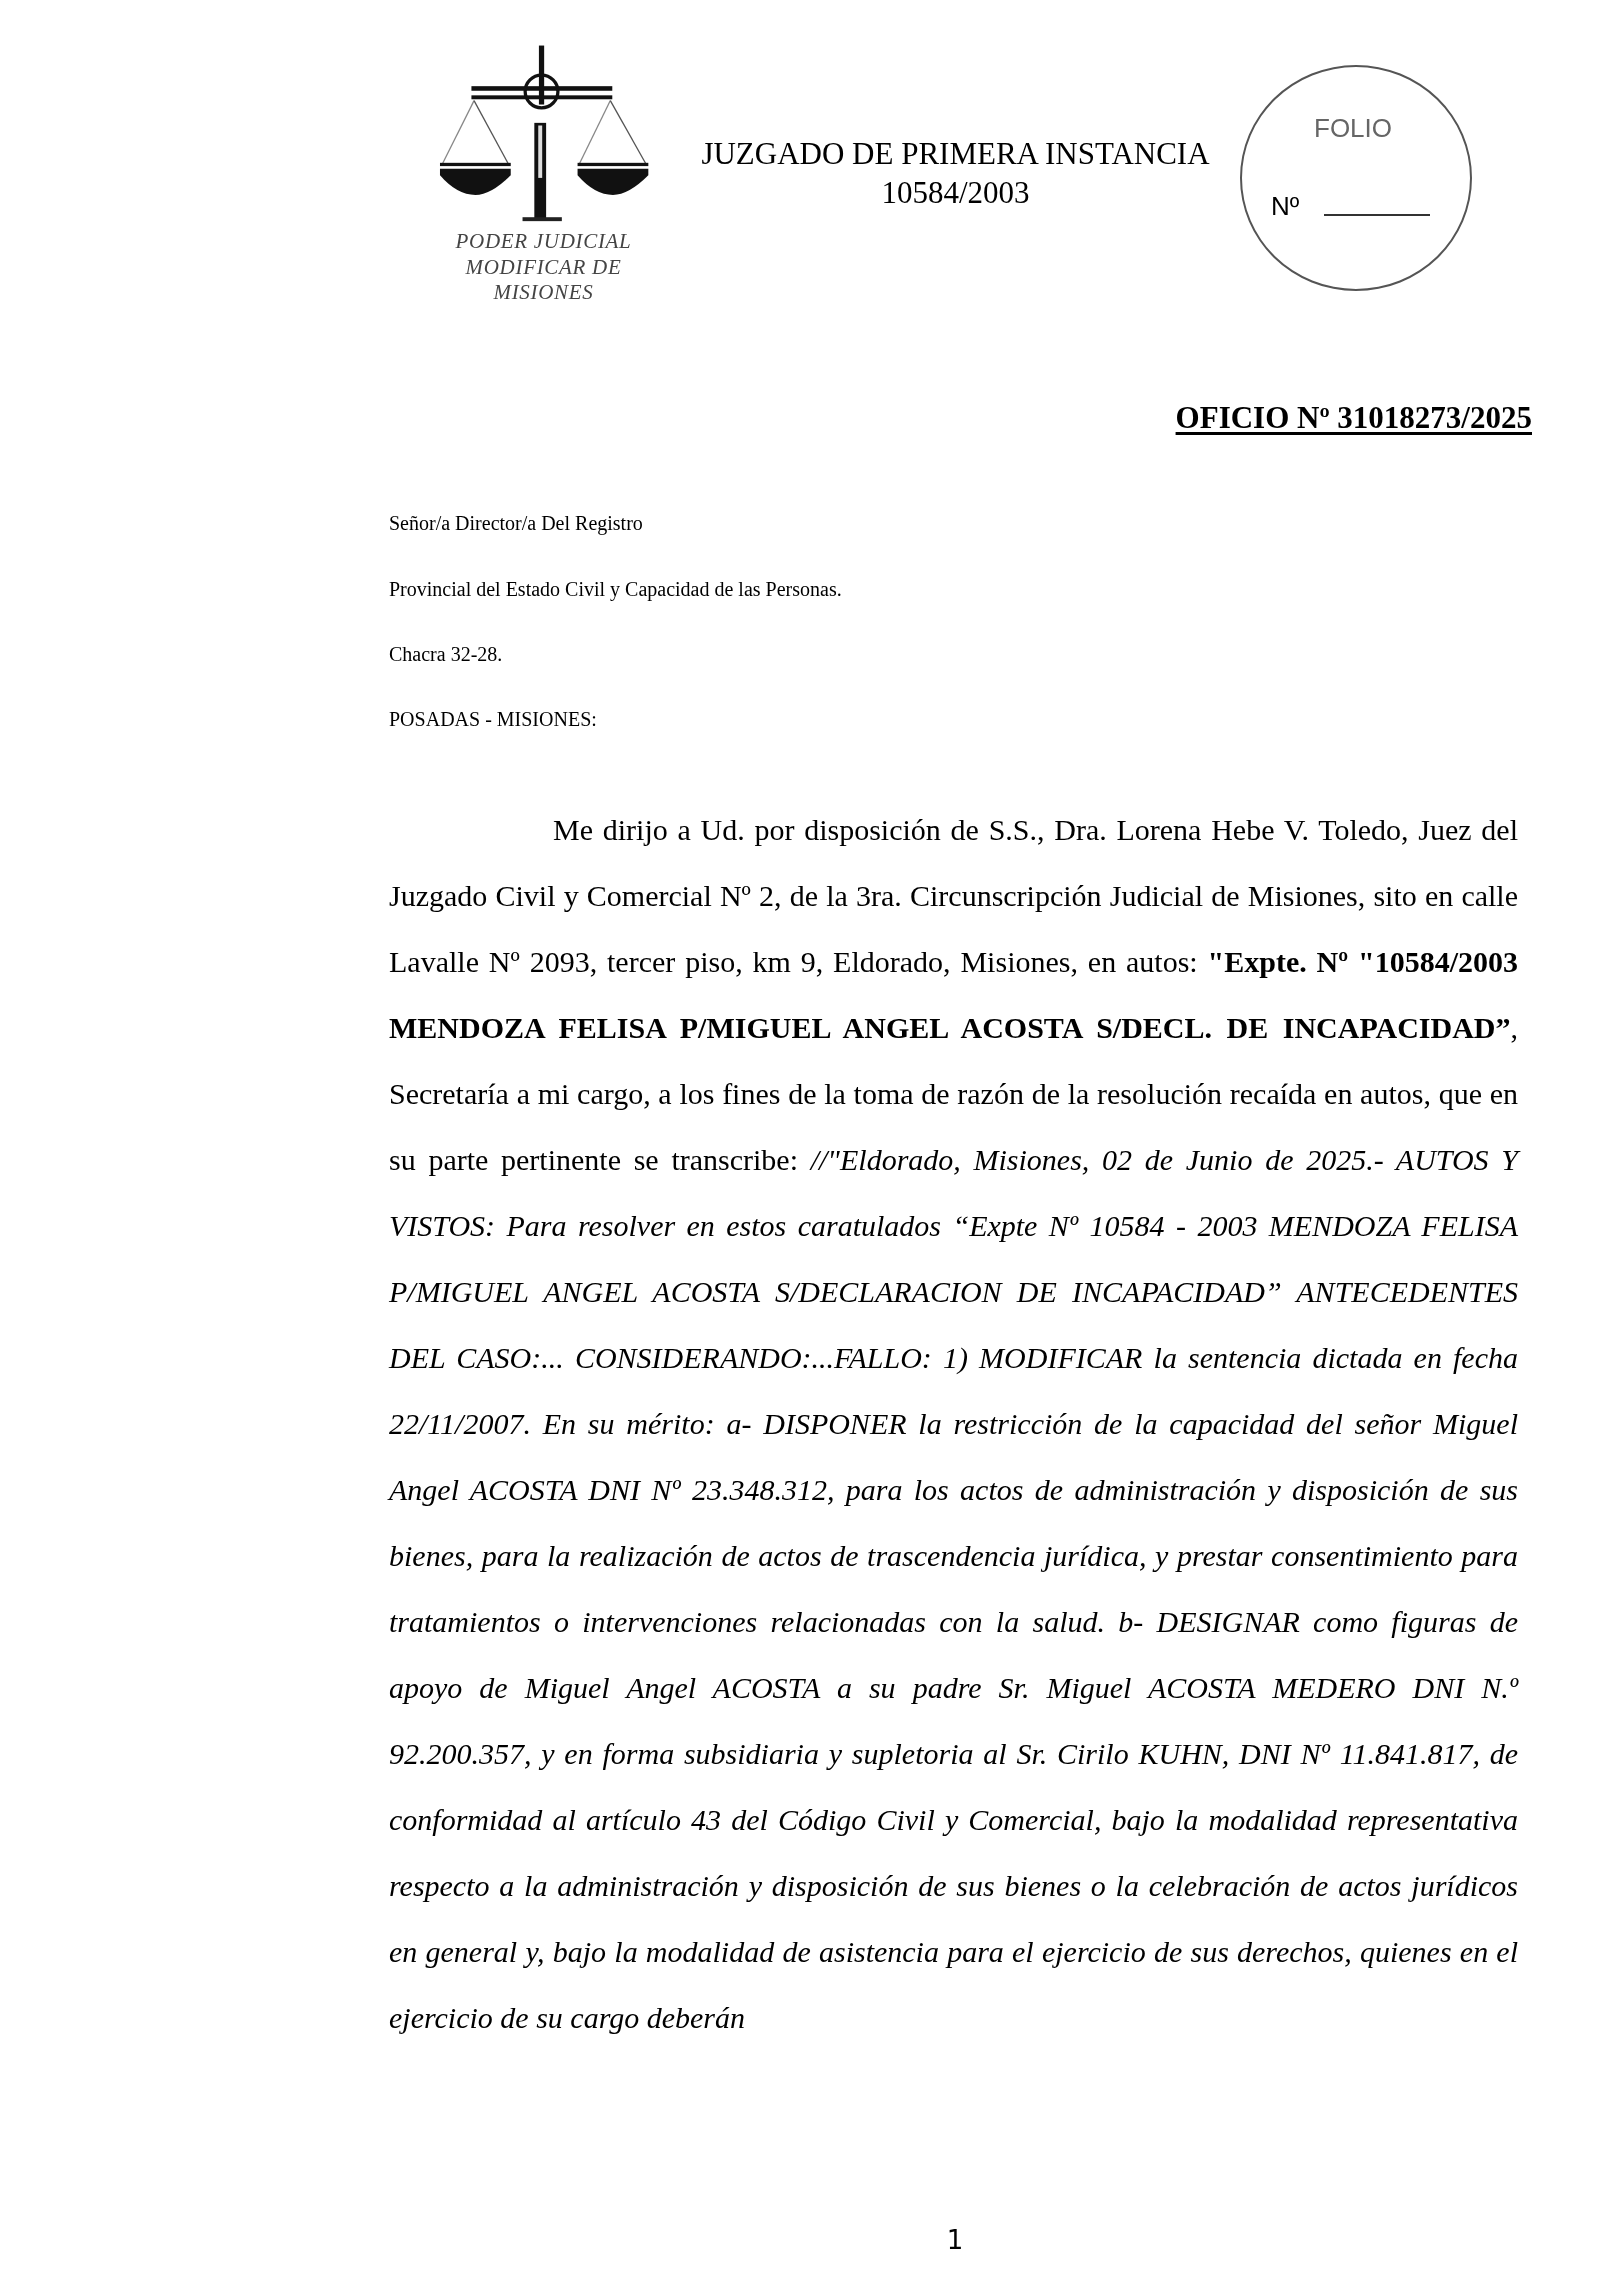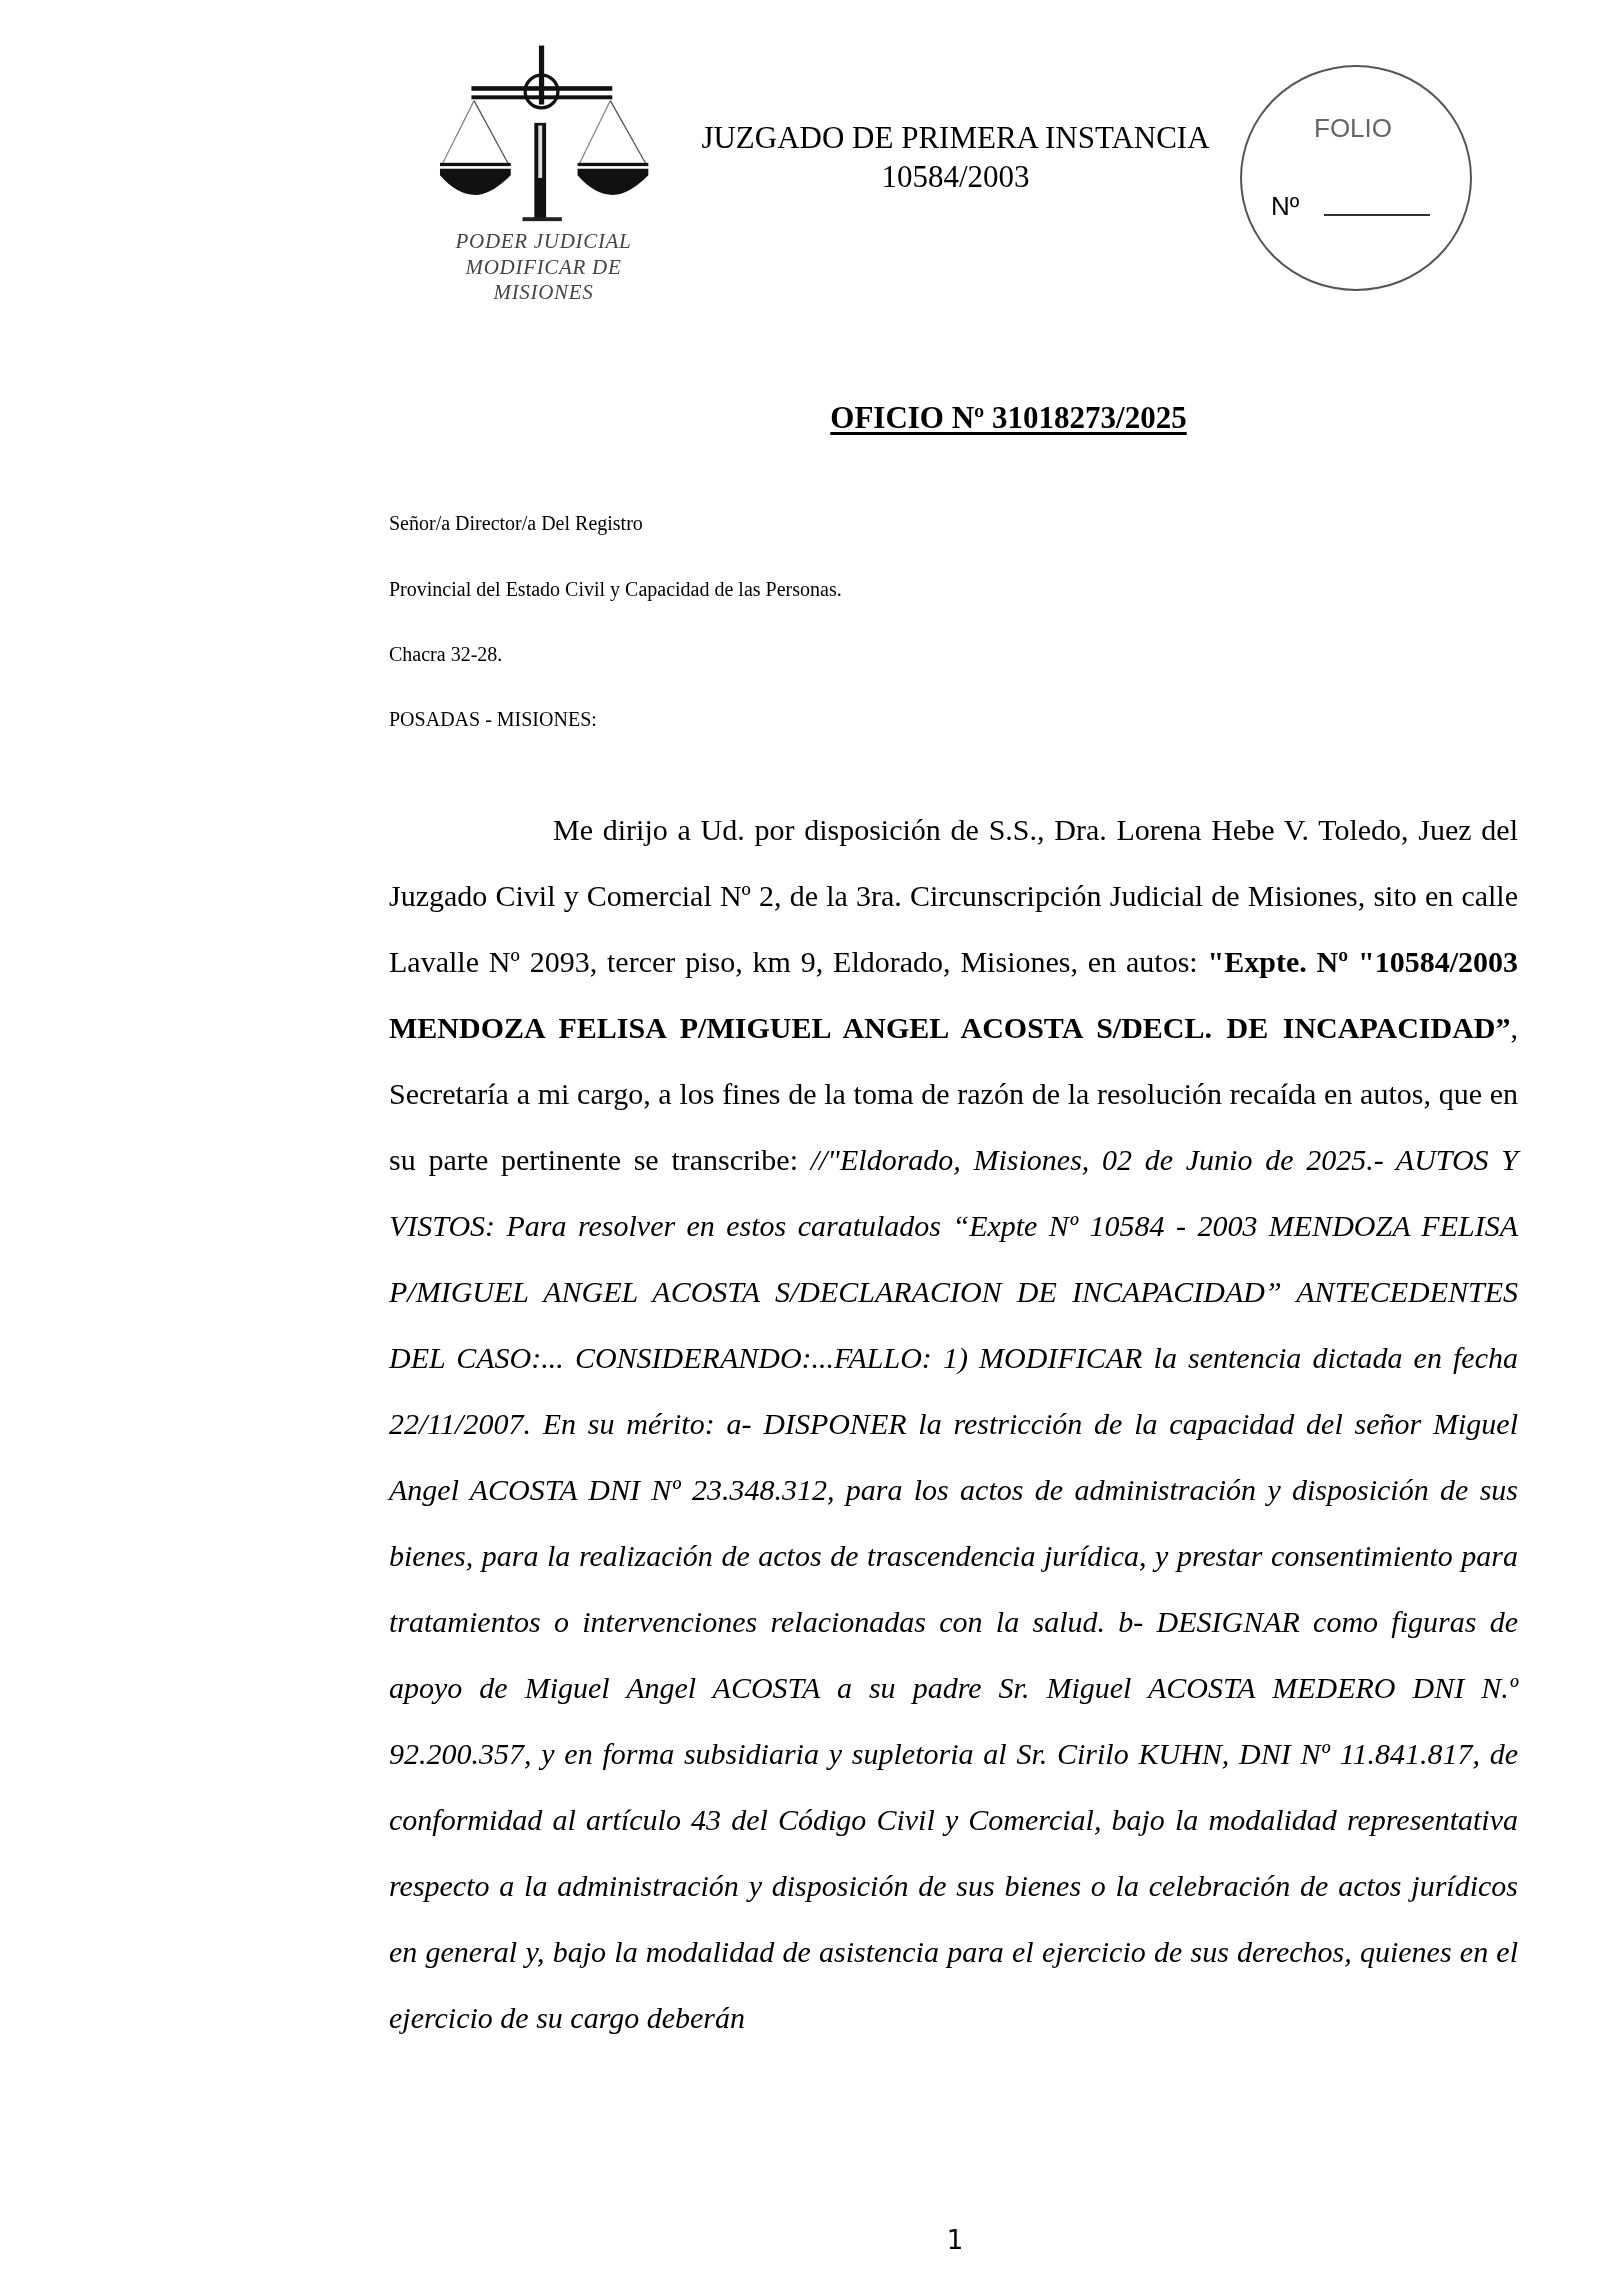--- a/index.html
+++ b/index.html
@@ -4,30 +4,30 @@
 <style>
   html, body { margin: 0; padding: 0; background: #ffffff; }
   body { width: 1623px; height: 2295px; position: relative; overflow: hidden;
          font-family: "Liberation Serif", "DejaVu Serif", serif; color: #000; }
   .abs { position: absolute; }
   #logo { left: 419px; top: 39px; width: 249px; height: 249px; }
   #logo-text1, #logo-text2 { position: absolute; left: 0; width: 249px; text-align: center;
          font-family: "Liberation Serif", serif; color: #444; letter-spacing: 0.7px; font-style: italic; }
   #logo-text1 { top: 190px; font-size: 21px; }
   #logo-text2 { top: 216px; font-size: 21px; }
-  #court-header { left: 674px; top: 118px; width: 563px; text-align: center;
+  #court-header { left: 674px; top: 134px; width: 563px; text-align: center;
          font-size: 31px; line-height: 39px; }
   #folio { left: 1240px; top: 65px; width: 232px; height: 226px; border: 2.6px solid #555;
            border-radius: 50%; box-sizing: border-box; background:#fff; }
   #folio-label { position:absolute; left: 72px; top: 46px; font-family: "Liberation Sans", sans-serif;
            font-size: 26px; color: #666; }
   #folio-no { position:absolute; left: 29px; top: 124px; font-family: "Liberation Sans", sans-serif;
            font-size: 26px; color: #000000; }
   #folio-line { position:absolute; left: 82px; top: 147px; width: 106px; height: 2px; background:#333; }
-  #oficio { left: 380px; top: 400px; width: 1152px; text-align: center; }
+  #oficio { left: 380px; top: 400px; width: 1152px; text-align: right; }
   #oficio span { font-weight: bold; font-size: 31px; text-decoration: underline; text-underline-offset: 3.9px; padding-left: 105px; }
   .addr { left: 389px; font-size: 20px; line-height: 37px; }
   #body-text { left: 389px; top: 797px; width: 1129px; font-size: 30px; line-height: 66px;
                text-align: justify; }
   #body-text .indent { display:inline-block; width: 164px; }
   .b { font-weight: bold; }
   .i { font-style: italic; }
   #page-num { left: 942px; top: 2225px; width: 26px; text-align:center;
               font-family: "DejaVu Sans", sans-serif; font-size: 26px; }
 </style>

